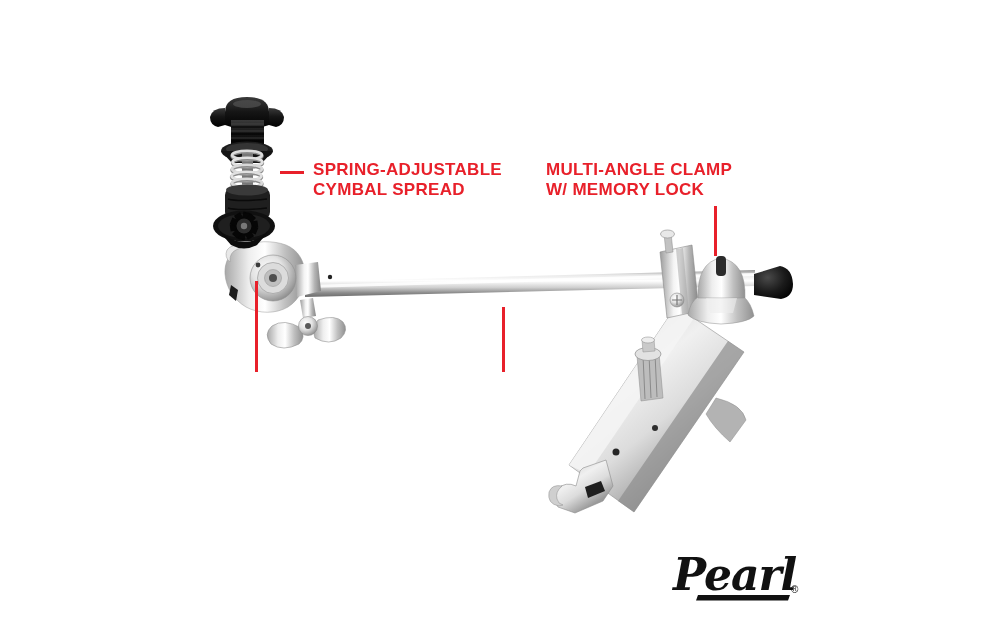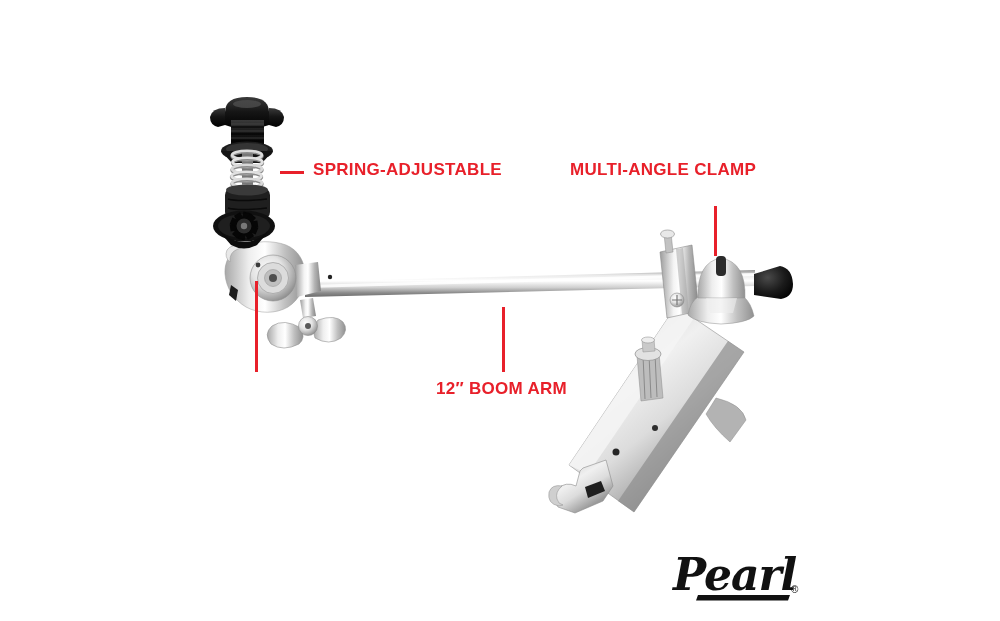--- a/index.html
+++ b/index.html
@@ -198,35 +198,34 @@
         <circle cx="244" cy="226" r="7.5" fill="#2c2c2c"></circle>
         <circle cx="244" cy="226" r="3.2" fill="#787878"></circle>
         <path d="M219,231 Q244,253 269,231 L257,245 Q244,252 231,245 Z" fill="#0c0c0c"></path>
       </g>
     </g>
   </svg>
 
   <div class="connector" style="left:280px;top:171px;width:24px;height:3px;"></div>
   <div class="callout" style="left:313px;top:160px;">
     <div>SPRING-ADJUSTABLE</div>
+    <div>CYMBAL SPREAD</div>
   </div>
 
   <div class="connector" style="left:714px;top:206px;width:3px;height:50px;"></div>
-  <div class="callout" style="left:570px;top:160px;">
+  <div class="callout" style="left:546px;top:160px;">
     <div>MULTI-ANGLE CLAMP</div>
+    <div>W/ MEMORY LOCK</div>
   </div>
 
   <div class="connector" style="left:255px;top:281px;width:3px;height:91px;"></div>
   <div class="callout" style="left:225px;top:379px;">
   </div>
 
   <div class="connector" style="left:502px;top:307px;width:3px;height:65px;"></div>
-  <div class="callout" style="left:436px;top:379px;">
-    <div>12″ BOOM ARM</div>
-  </div>
 
   <svg class="logo-svg" width="145" height="72" viewBox="0 0 145 72">
     <text x="4" y="50" font-family="DejaVu Serif, serif" font-style="italic" font-weight="bold" font-size="44" letter-spacing="-1">Pearl</text>
     <path d="M29,55 L121,55 L119,60.5 L27,60.5 Z" fill="#111111"></path>
     <text x="122" y="53" font-family="Liberation Sans, sans-serif" font-size="10">®</text>
   </svg>
 
 </div>
 
 </body></html>

